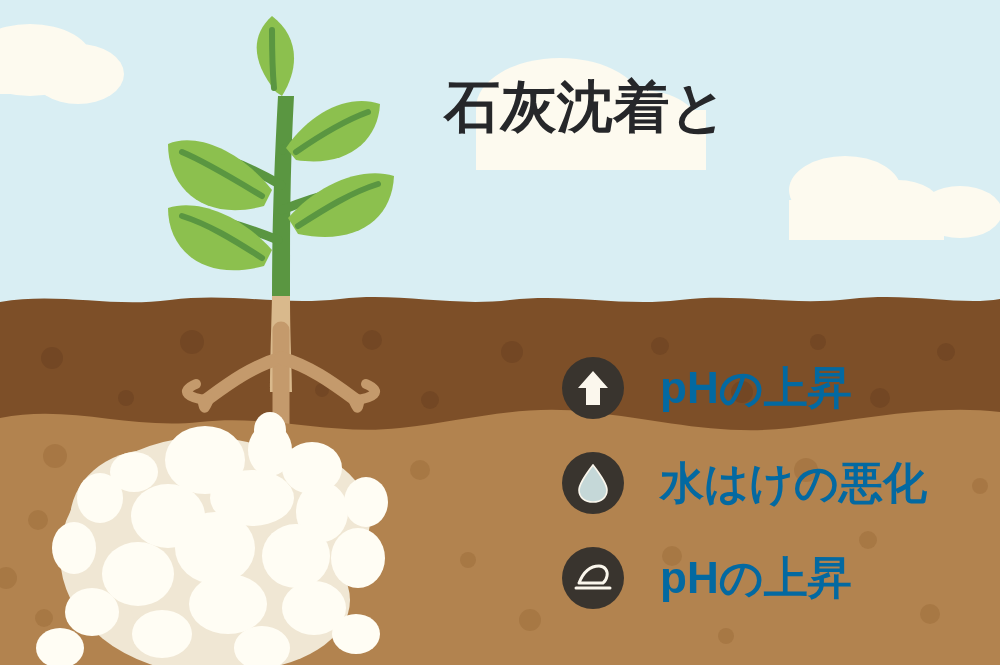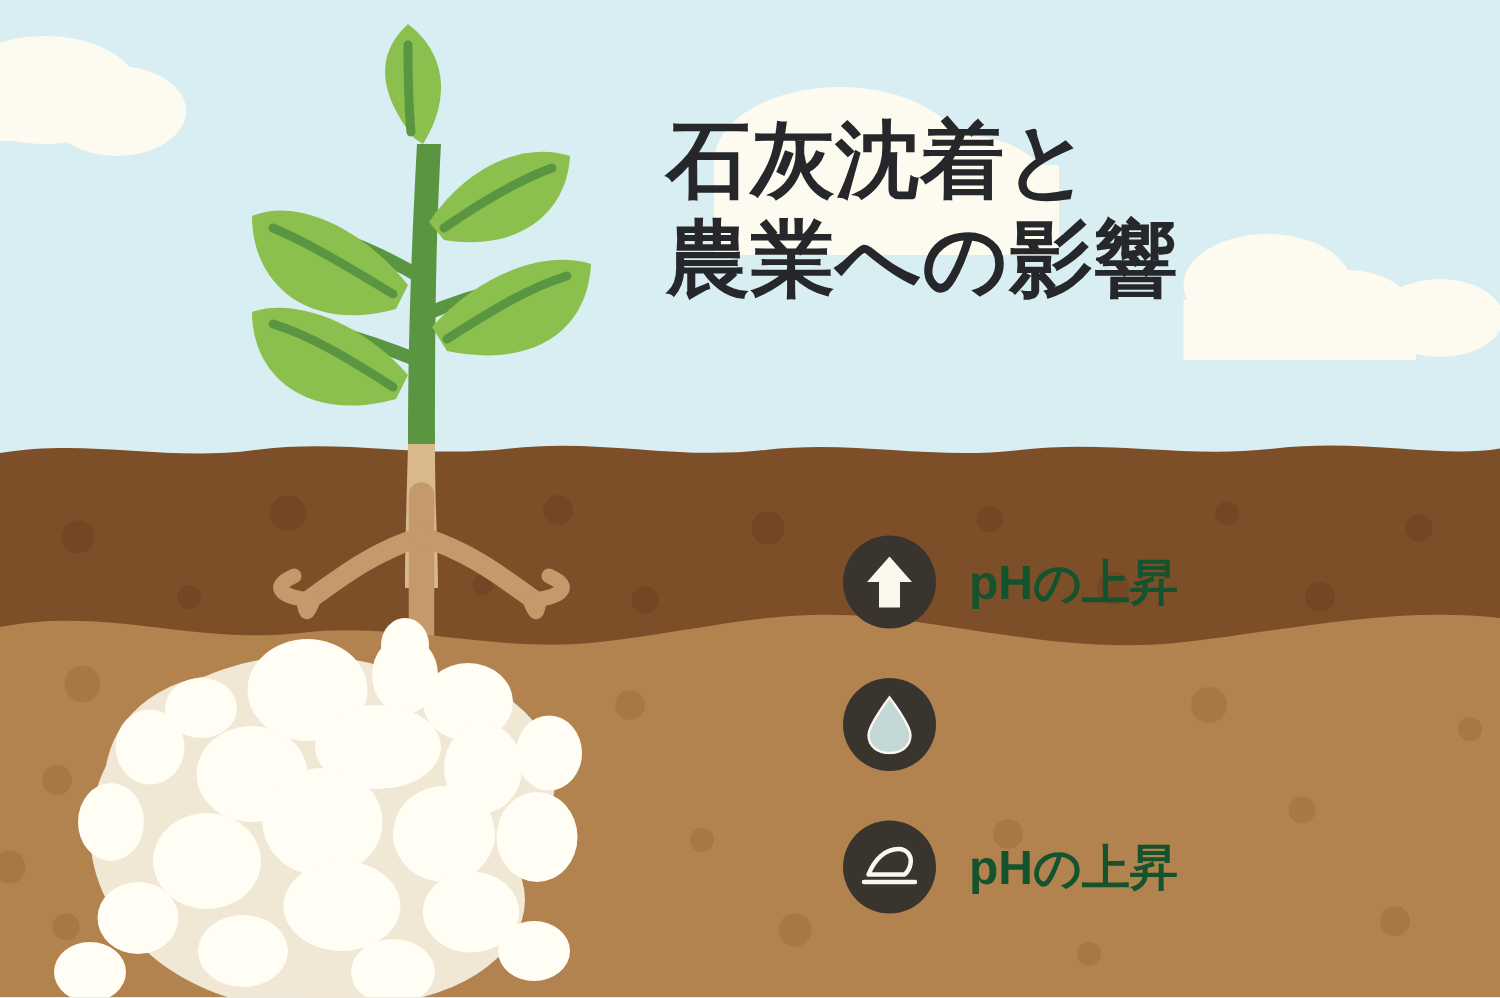--- a/index.html
+++ b/index.html
@@ -67,24 +67,24 @@
     height: 62px;
     border-radius: 50%;
     background: #39342e;
     flex: 0 0 62px;
     display: flex;
     align-items: center;
     justify-content: center;
   }
   .bullet-icon svg { display: block; }
   .bullet-label {
-    margin-left: 22px;
-    font-size: 32px;
+    margin-left: 36px;
+    font-size: 44px;
     font-weight: bold;
-    color: #14532d;
+    color: #0369a1;
     line-height: 1;
     white-space: nowrap;
   }
 </style>
 </head>
 <body>
 
 <div id="infographic">
 
   <svg id="scene" viewBox="0 0 1000 665" xmlns="http://www.w3.org/2000/svg">
@@ -242,40 +242,40 @@
         <ellipse cx="356" cy="634" rx="24" ry="20"></ellipse>
         <ellipse cx="60" cy="648" rx="24" ry="20"></ellipse>
         <ellipse cx="270" cy="430" rx="16" ry="18"></ellipse>
       </g>
     </g>
   </svg>
 
   <div class="overlay">
     <div id="title-block">
       <div class="title-line">石灰沈着と</div>
-      <div class="title-line">農業への影響</div>
     </div>
 
     <div id="bullet-list">
 
       <div class="bullet-row">
         <span class="bullet-icon">
           <svg width="34" height="38" viewBox="0 0 34 38" xmlns="http://www.w3.org/2000/svg">
             <path d="M17 2 L32 19 L24 19 L24 36 L10 36 L10 19 L2 19 Z" fill="#fbf7ed"></path>
           </svg>
         </span>
         <span class="bullet-label">pHの上昇</span>
       </div>
 
       <div class="bullet-row">
         <span class="bullet-icon">
           <svg width="30" height="40" viewBox="0 0 30 40" xmlns="http://www.w3.org/2000/svg">
             <path d="M15 2 C15 2 29 20 29 27 C29 34.5 23 39 15 39 C7 39 1 34.5 1 27 C1 20 15 2 15 2 Z" fill="#c5d8d8" stroke="#fbf7ed" stroke-width="1.6"></path>
           </svg>
         </span>
+        <span class="bullet-label">水はけの悪化</span>
       </div>
 
       <div class="bullet-row">
         <span class="bullet-icon">
           <svg width="40" height="30" viewBox="0 0 40 30" xmlns="http://www.w3.org/2000/svg">
             <path d="M6 20 C10 10 17 3 26 3 C32 3 35 8 34 13 C33.4 16 32 18.5 30 20 Z" fill="none" stroke="#fbf7ed" stroke-width="3" stroke-linejoin="round"></path>
             <path d="M3 25 L37 25" stroke="#fbf7ed" stroke-width="3" stroke-linecap="round"></path>
           </svg>
         </span>
         <span class="bullet-label">pHの上昇</span>

